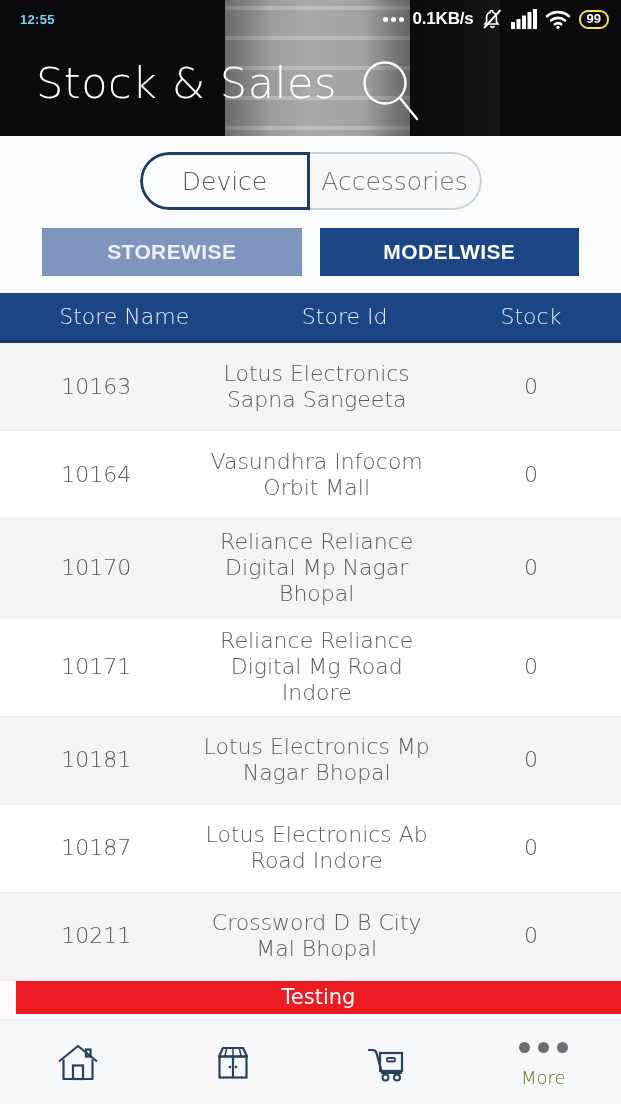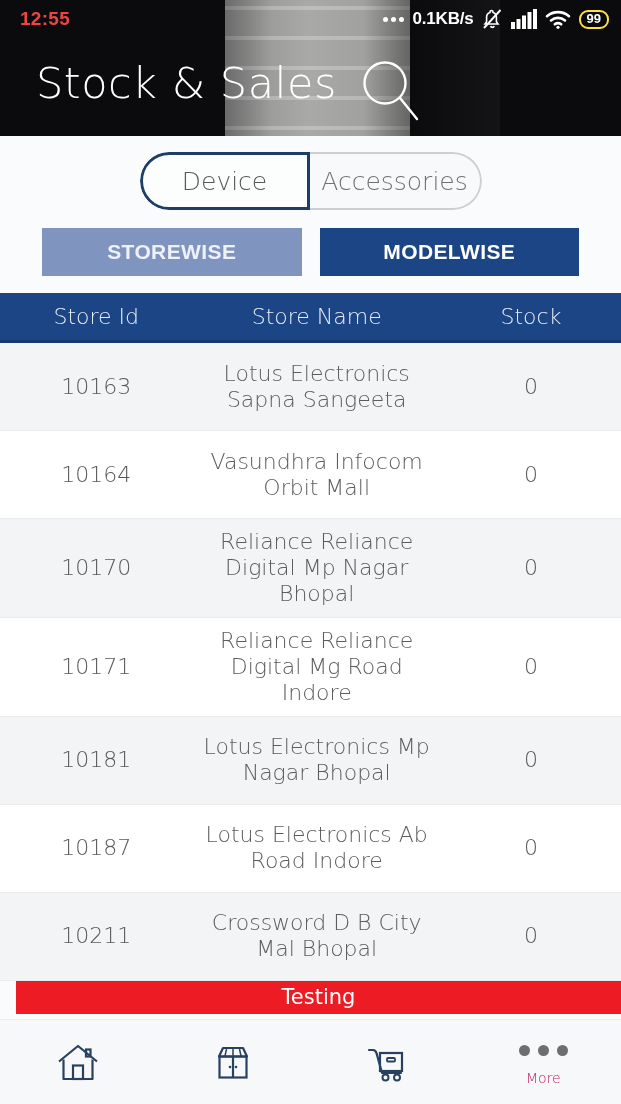--- a/index.html
+++ b/index.html
@@ -38,21 +38,21 @@
     position:absolute; left:410px; top:0; width:90px; height:136px;
     background: linear-gradient(to right, rgba(11,11,13,.55), #141416);
   }
 
   
   .statusbar {
     position: absolute; left:0; top:0; width:100%; height:38px;
     display:flex; align-items:center; z-index:5;
     padding: 0 12px 0 20px;
   }
-  .sb-time { color:#ef4444; font-size:19px; font-weight:bold; letter-spacing:.3px; }
+  .sb-time { color:#7dd3fc; font-size:13px; font-weight:bold; letter-spacing:.3px; }
   .sb-right { margin-left:auto; display:flex; align-items:center; gap:8px; }
   .sb-dots { display:flex; gap:3px; align-items:center; margin-right:1px; }
   .sb-dots i { width:5px;height:5px;border-radius:50%;background:#fff;display:block; }
   .sb-speed { color:#fff; font-size:17px; font-weight:bold; letter-spacing:-.2px; }
   .sb-ico { display:flex; align-items:center; }
   .sb-batt {
     border:2px solid #fde047; border-radius:9px; padding:0 6px;
     color:#fff; font-size:13px; font-weight:bold; line-height:16px; height:19px;
     display:flex;align-items:center;
   }
@@ -141,21 +141,21 @@
     background:#f7f8fa; display:flex; align-items:center;
     border-top:1px solid #eceef0;
   }
   .navitem {
     flex:1; display:flex; flex-direction:column; align-items:center;
     justify-content:center; gap:4px; cursor:pointer; height:100%;
     padding-top:6px;
   }
   .nav-dots { display:flex; gap:8px; margin-bottom:10px; }
   .nav-dots i { width:11px;height:11px;border-radius:50%;background:#6d6e72;display:block; }
-  .nav-label { font-size:14px; color:#be185d; font-weight:300;
+  .nav-label { font-size:18px; color:#4d7c0f; font-weight:300;
     font-family:"DejaVu Sans",sans-serif; }
 </style>
 </head>
 <body>
 
 <div id="app">
 
   <div class="header">
     <div class="header-bg"></div>
     <div class="header-veil"></div>
@@ -213,22 +213,22 @@
       <div class="seg-item right">Accessories</div>
     </div>
   </div>
 
   <div class="mode-row">
     <button class="mode-btn inactive">STOREWISE</button>
     <button class="mode-btn active">MODELWISE</button>
   </div>
 
   <div class="thead">
+    <div class="th c-name">Store Name</div>
     <div class="th c-id">Store Id</div>
-    <div class="th c-name">Store Name</div>
     <div class="th c-stock">Stock</div>
   </div>
 
   <div class="tbody" id="table-body">
       <div class="trow odd">
         <div class="td c-id">10163</div>
         <div class="td name c-name">Lotus Electronics Sapna Sangeeta</div>
         <div class="td c-stock">0</div>
       </div>
       <div class="trow even">

